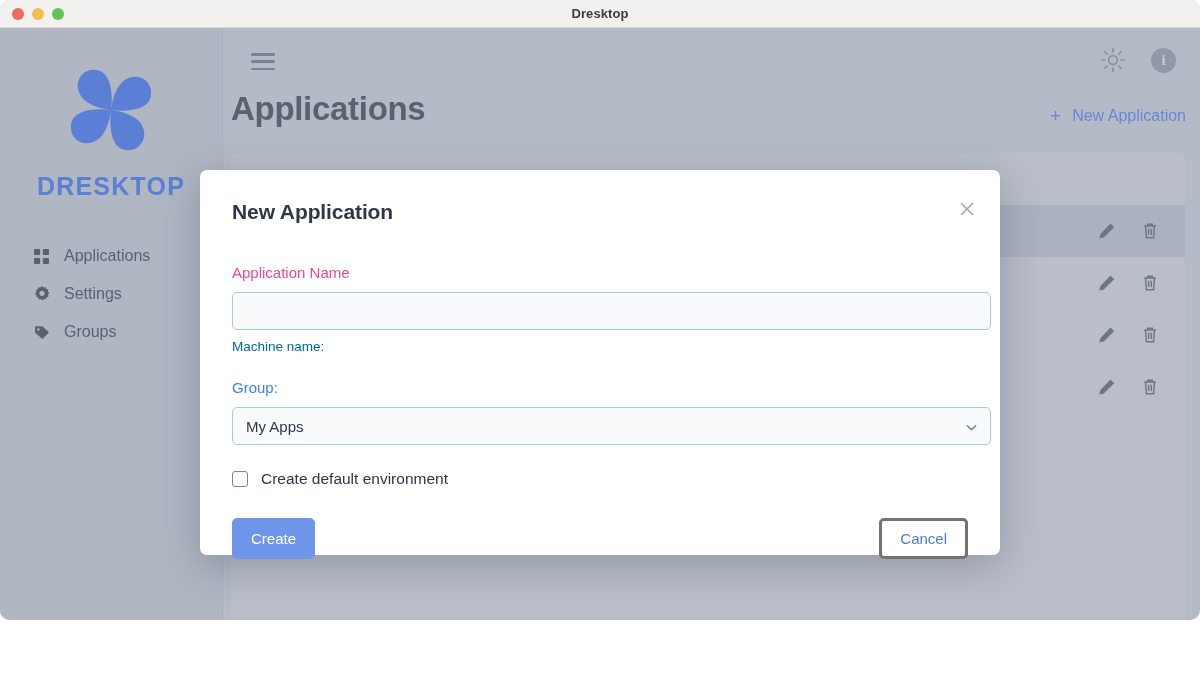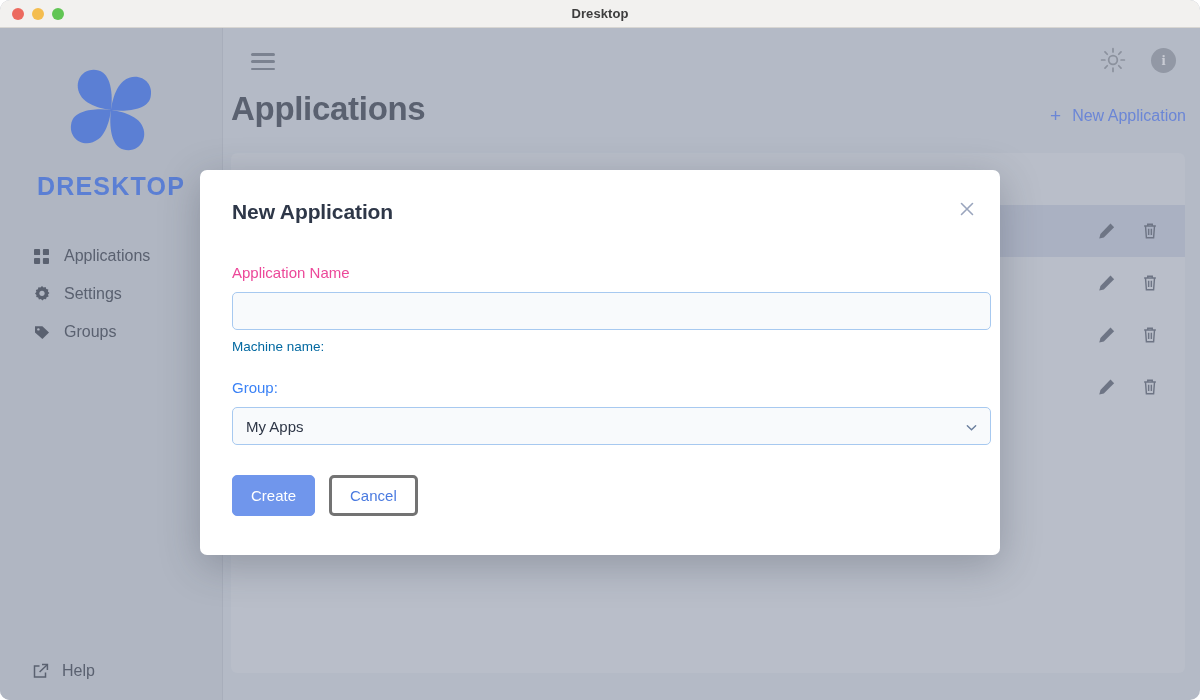--- a/index.html
+++ b/index.html
@@ -2,21 +2,21 @@
 <html><head>
 <meta charset="utf-8">
 <style>
   * { margin:0; padding:0; box-sizing:border-box; }
   html, body {
     width:1200px; height:700px; overflow:hidden;
     font-family:"Liberation Sans", sans-serif;
     background:#ffffff;
   }
   #app {
-    position:relative; width:1200px; height:700px;
+    position:relative; width:1200px; height:620px;
     border-radius:10px; overflow:hidden;
     background:#b4bac6;
     text-decoration:underline;
   }
 
   
   .titlebar {
     position:absolute; top:0; left:0; width:1200px; height:28px;
     background:#f2f1ef;
     border-bottom:1px solid #d8d6d2;
@@ -129,21 +129,21 @@
     background:#f8fafc;
     display:flex; align-items:center; padding:0 13px;
     font-size:15px; color:#2f3747;
   }
   .select-chev { position:absolute; right:13px; top:13px; width:13px; height:13px; color:#6b7f9e; }
   .check-row { margin-top:25px; display:flex; align-items:center; gap:13px; }
   .checkbox {
     width:16px; height:16px; border:1.6px solid #7a8496; border-radius:3px; background:#fff;
   }
   .check-label { font-size:15.5px; color:#2f3747; }
-  .btn-row { margin-top:30px; display:flex; gap:14px; }
+  .btn-row { margin-top:30px; display:flex; gap:14px;justify-content:space-between; }
   .btn {
     border-radius:5px; font-size:15px; padding:9px 18px;
     font-family:"Liberation Sans", sans-serif; cursor:default;
   }
   .btn-primary { background:#7096ec; color:#fff; border:1px solid #7096ec; }
   .btn-secondary { background:#fff; color:#4a7ae0; border:3px solid #737373; }
 </style>
 </head>
 <body>
 
@@ -333,20 +333,24 @@
         <div class="select-box">
           <span>My Apps</span>
         </div>
         <span class="select-chev">
           <svg width="13" height="13" viewBox="0 0 14 14" fill="none" stroke="currentColor" stroke-width="1.5" stroke-linecap="round">
             <path d="M2.5 5 L7 9.5 L11.5 5"></path>
           </svg>
         </span>
       </div>
 
+      <div class="check-row">
+        <span class="checkbox"></span>
+        <span class="check-label">Create default environment</span>
+      </div>
 
       <div class="btn-row">
         <button class="btn btn-primary">Create</button>
         <button class="btn btn-secondary">Cancel</button>
       </div>
     </div>
   </div>
 
 </div>
 

